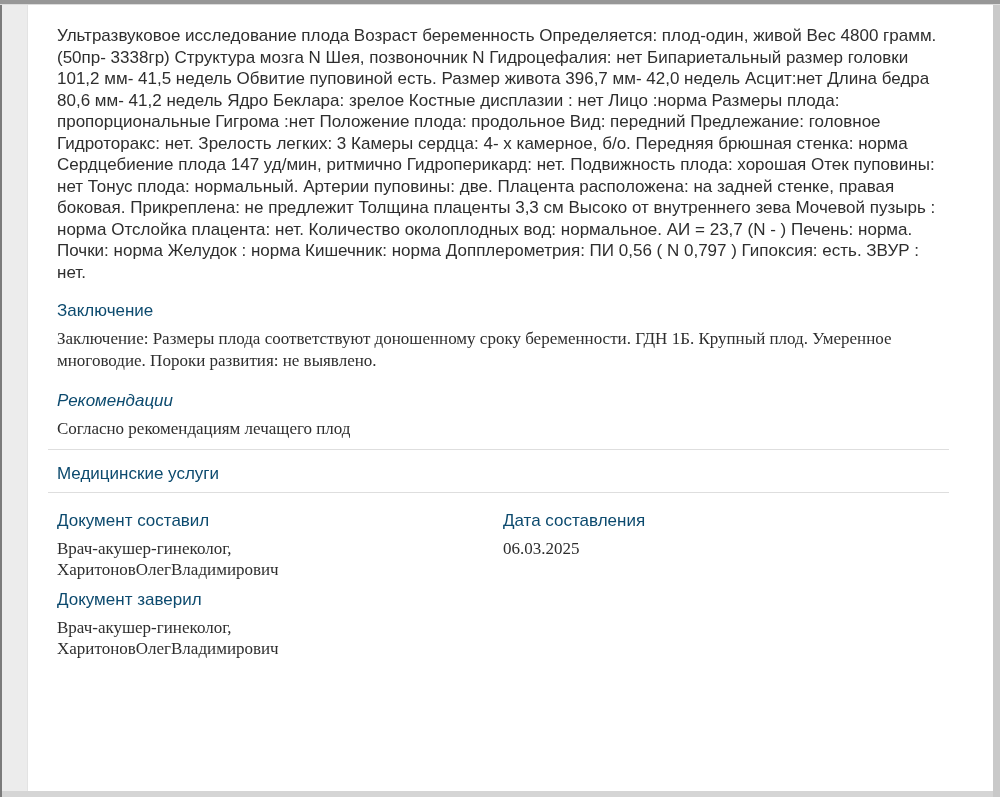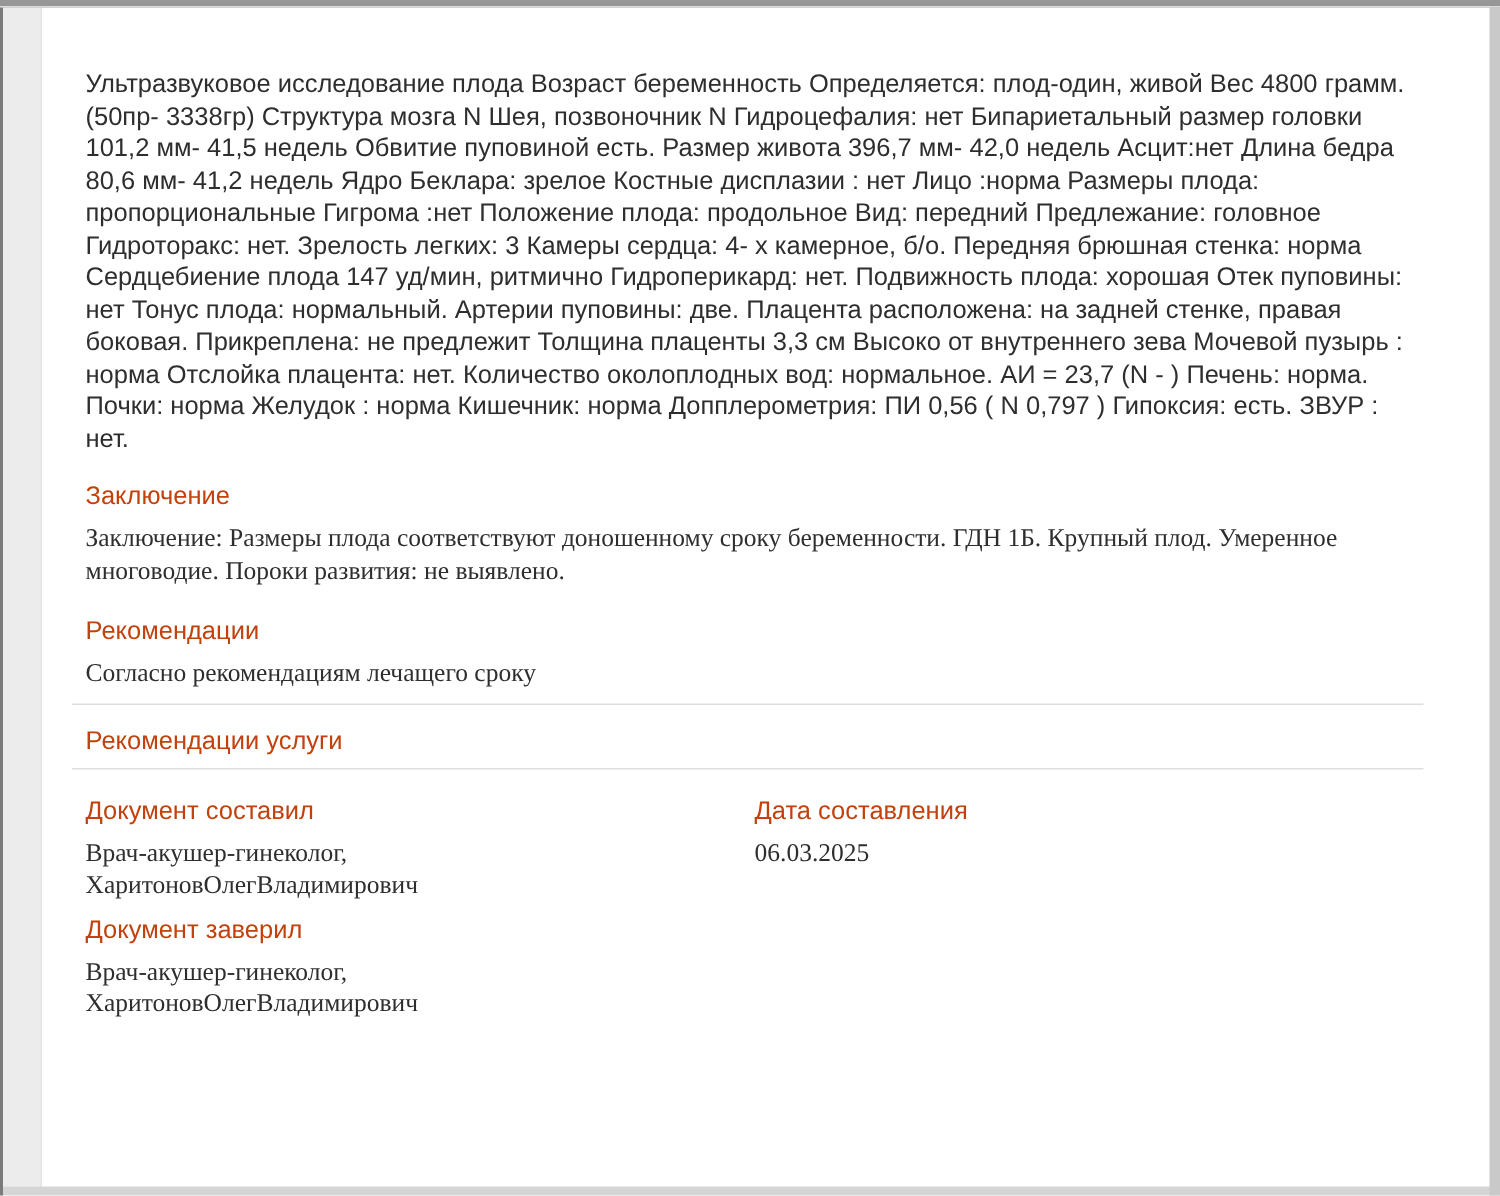--- a/index.html
+++ b/index.html
@@ -20,38 +20,38 @@
                  background: #ececec; border-right: 1px solid #e3e3e3; z-index: 1; }
   .edge-right  { position: absolute; top: 4px; right: 0; bottom: 0; width: 7px;
                  background: #c9c9c9; z-index: 2; }
   .edge-bottom { position: absolute; bottom: 0; left: 2px; right: 0; height: 6px;
                  background: #d5d5d5; z-index: 1; }
 
   .content {
     position: absolute;
     top: 5px; left: 28px; right: 7px; bottom: 6px;
     background: #ffffff;
-    padding: 40px 48px 0 29px;
+    padding: 20px 48px 0 29px;
     box-sizing: border-box;
     color: #2e2e2e;
     font-size: 17px;
     line-height: 21.5px;
   }
   .body-text { margin: 0; }
 
   .sec-label {
-    color: #c2410c;
+    color: #0c4a6e;
     margin: 0;
     font-weight: 400;
     line-height: 22px;
   }
   .sec-text { margin: 6px 0 0 0; line-height: 21.5px; font-family: Liberation Serif, serif; }
 
   .m-conclusion      { margin-top: 17px; }
-  .m-recommendations { margin-top: 19px; }
+  .m-recommendations { margin-top: 19px; font-style: italic; }
   .m-services        { margin-top: 13px; }
   .m-signers         { margin-top: 17px; }
   .m-certified       { margin-top: 8px; }
 
   .divider {
     border: none;
     border-top: 1px solid #dedede;
     margin: 9px -4px 0 -9px;
     height: 0;
   }
@@ -75,27 +75,27 @@
 
   <p class="body-text">Ультразвуковое исследование плода Возраст беременность Определяется: плод-один, живой Вес 4800 грамм. (50пр- 3338гр) Структура мозга N Шея, позвоночник N Гидроцефалия: нет Бипариетальный размер головки 101,2 мм- 41,5 недель Обвитие пуповиной есть. Размер живота 396,7 мм- 42,0 недель Асцит:нет Длина бедра 80,6 мм- 41,2 недель Ядро Беклара: зрелое Костные дисплазии : нет Лицо :норма Размеры плода: пропорциональные Гигрома :нет Положение плода: продольное Вид: передний Предлежание: головное Гидроторакс: нет. Зрелость легких: 3 Камеры сердца: 4- х камерное, б/о. Передняя брюшная стенка: норма Сердцебиение плода 147 уд/мин, ритмично Гидроперикард: нет. Подвижность плода: хорошая Отек пуповины: нет Тонус плода: нормальный. Артерии пуповины: две. Плацента расположена: на задней стенке, правая боковая. Прикреплена: не предлежит Толщина плаценты 3,3 см Высоко от внутреннего зева Мочевой пузырь : норма Отслойка плацента: нет. Количество околоплодных вод: нормальное. АИ = 23,7 (N - ) Печень: норма. Почки: норма Желудок : норма Кишечник: норма Допплерометрия: ПИ 0,56 ( N 0,797 ) Гипоксия: есть. ЗВУР : нет.</p>
 
   <div class="section">
     <div class="sec-label m-conclusion">Заключение</div>
     <div class="sec-text">Заключение: Размеры плода соответствуют доношенному сроку беременности. ГДН 1Б. Крупный плод. Умеренное многоводие. Пороки развития: не выявлено.</div>
   </div>
 
   <div class="section">
     <div class="sec-label m-recommendations">Рекомендации</div>
-    <div class="sec-text">Согласно рекомендациям лечащего сроку</div>
+    <div class="sec-text">Согласно рекомендациям лечащего плод</div>
   </div>
 
   <hr class="divider">
 
   <div class="section">
-    <div class="sec-label m-services">Рекомендации услуги</div>
+    <div class="sec-label m-services">Медицинские услуги</div>
   </div>
 
   <hr class="divider d2">
 
   <div class="two-col m-signers">
     <div>
       <div class="sec-label">Документ составил</div>
       <div class="sec-text">
         <span>Врач-акушер-гинеколог,</span><br>
         <span>ХаритоновОлегВладимирович</span>

